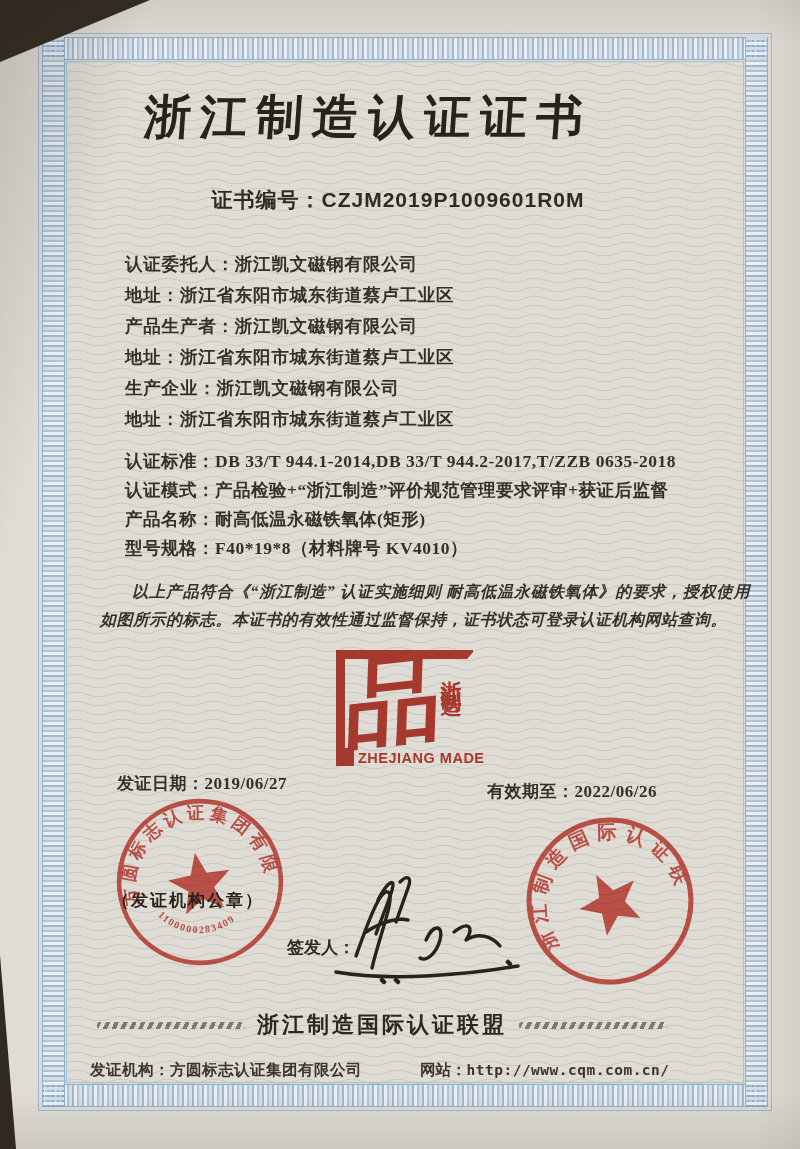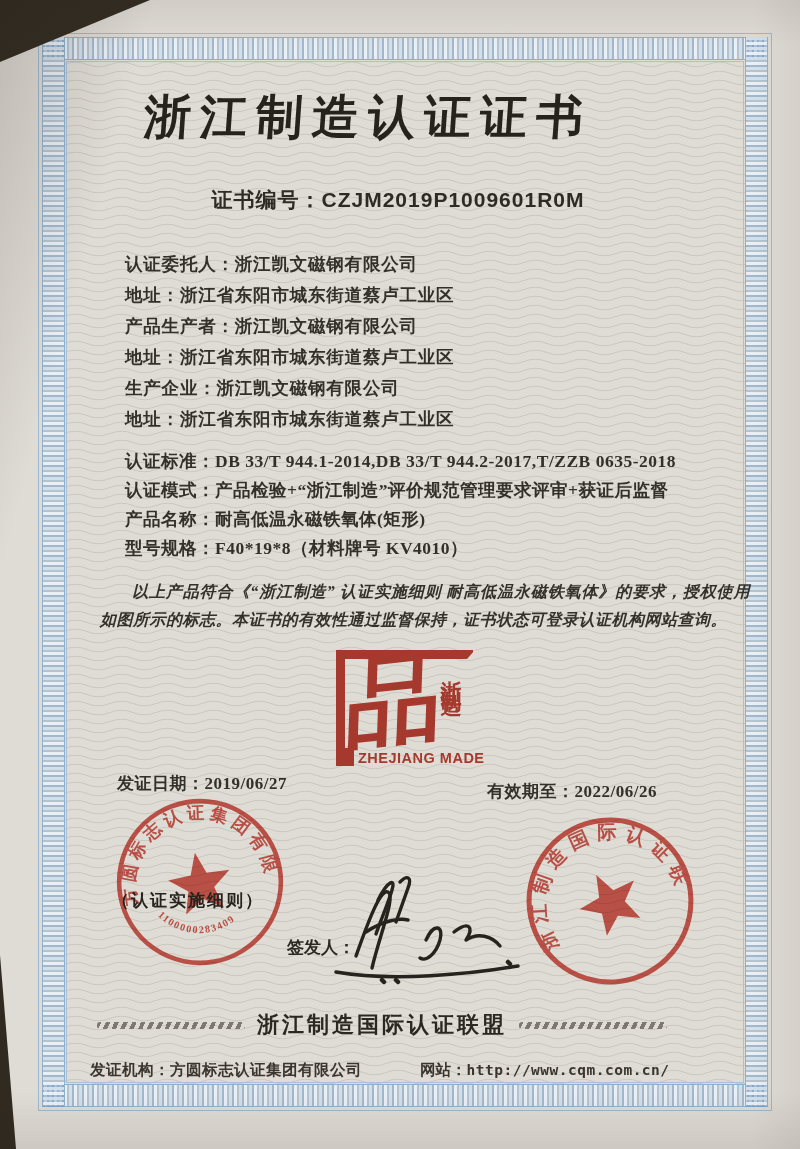--- a/index.html
+++ b/index.html
@@ -182,21 +182,21 @@
       <circle cx="85" cy="85" r="79" fill="none" stroke="#cf4a41" stroke-width="4.5"></circle>
       <polygon points="85,56 92.9,77.1 115.4,78.1 97.8,92.2 103.8,113.9 85,101.5 66.2,113.9 72.2,92.2 54.6,78.1 77.1,77.1" fill="#cf4a41"></polygon>
       <text font-size="17" letter-spacing="4.5">
         <textPath href="#arcL" startOffset="3%">方圆标志认证集团有限公司</textPath>
       </text>
       <text font-size="10" letter-spacing="1.5">
         <textPath href="#arcLb" startOffset="4%">1100000283409</textPath>
       </text>
     </svg>
 
-    <div class="seal-note">（认证实施细则）</div>
+    <div class="seal-note">（发证机构公章）</div>
 
     <div class="signer">签发人：</div>
 
     <svg class="signature" width="212" height="118" viewBox="0 0 212 118" xmlns="http://www.w3.org/2000/svg">
       <g fill="none" stroke="#26231e" stroke-width="3.4" stroke-linecap="round" stroke-linejoin="round">
         <path d="M34,86 C44,58 58,18 66,22 C74,26 58,64 50,98"></path>
         <path d="M56,30 C66,10 74,8 70,20 C66,34 58,52 54,64"></path>
         <path d="M78,12 C86,4 90,8 86,18 L74,52"></path>
         <path d="M44,62 C62,50 78,48 86,50"></path>
         <path d="M14,102 C70,112 150,104 196,96"></path>

